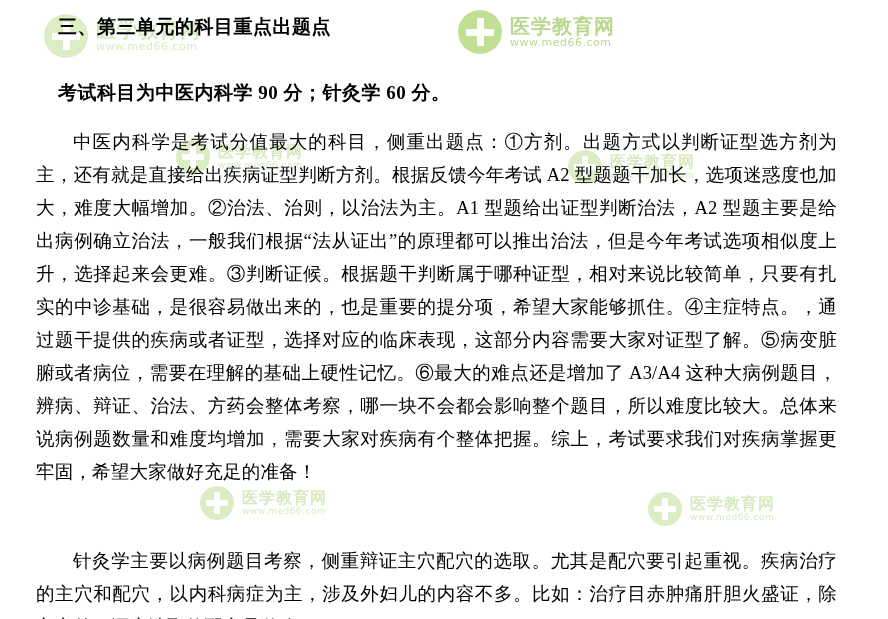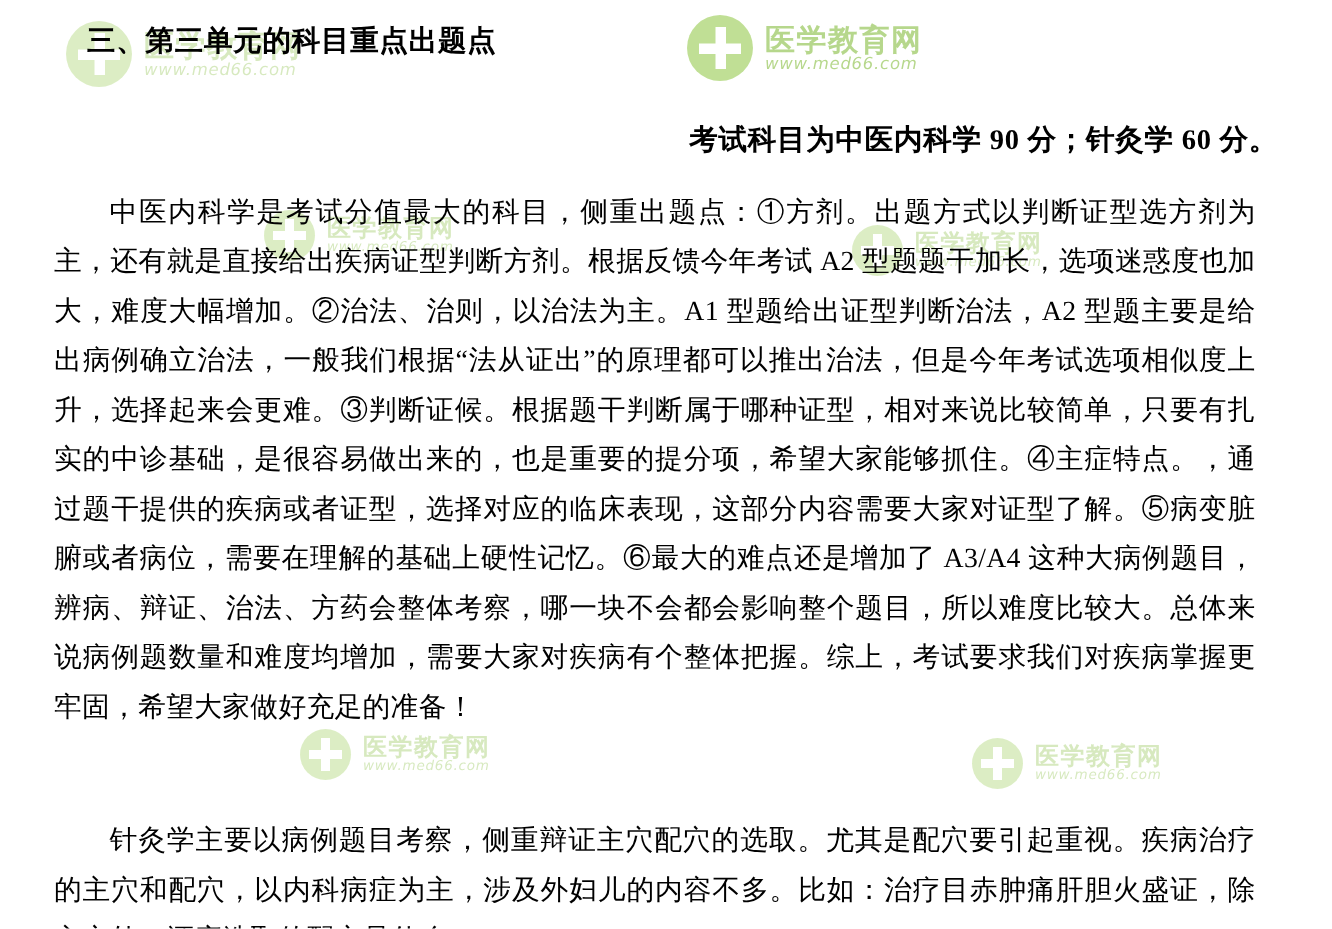--- a/index.html
+++ b/index.html
@@ -77,21 +77,20 @@
     color: #7cb82f;
     letter-spacing: 1px;
     white-space: nowrap;
   }
   .wm-url {
     font-family: "DejaVu Sans", sans-serif;
     font-size: 11px;
     color: #7cb82f;
     letter-spacing: 0.5px;
     white-space: nowrap;
-    font-style: italic;
   }
 
   .watermark.small .wm-logo { width: 34px; height: 34px; }
   .watermark.small .wm-logo::before { top: 6px; height: 22px; width: 5.5px; margin-left: -2.75px; }
   .watermark.small .wm-logo::after { left: 6px; width: 22px; height: 5.5px; margin-top: -2.75px; }
   .watermark.small .wm-title { font-size: 16px; }
   .watermark.small .wm-url { font-size: 9px; }
 
   .watermark.faint { opacity: 0.30; }
 
@@ -115,21 +114,20 @@
     font-size: 19px;
     margin: 14px 0 0 22px;
     letter-spacing: 0.5px;
   }
 
   .subheading {
     font-weight: bold;
     font-size: 19px;
     margin: 40px 0 0 22px;
     letter-spacing: 0.5px;
-    text-align: right;
   }
 
   .para {
     font-size: 18.5px;
     line-height: 33px;
     text-align: justify;
     text-justify: inter-ideograph;
     margin: 20px 15px 0 0;
     text-indent: 2em;
     letter-spacing: 0.2px;

